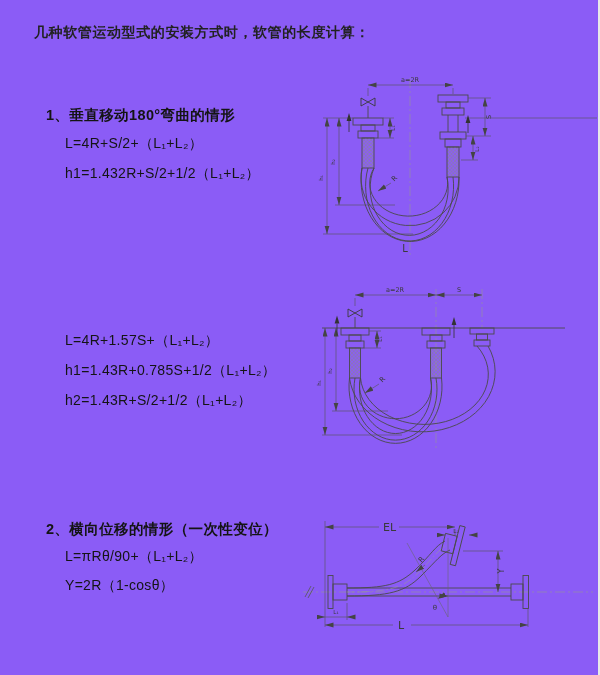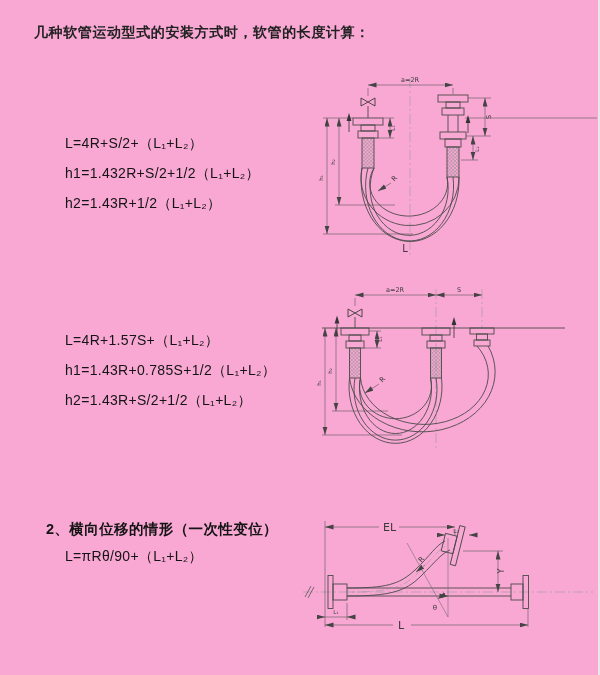--- a/index.html
+++ b/index.html
@@ -1,42 +1,43 @@
 <!DOCTYPE html>
 <html><head>
 <meta charset="utf-8">
 <style>
   html,body{margin:0;padding:0;background:#fff;}
-  #page{position:relative;width:600px;height:675px;background:#f9a8d4;overflow:hidden;
+  #page{position:relative;width:600px;height:675px;background:#8b5cf6;overflow:hidden;
         font-family:"Liberation Sans","DejaVu Sans",sans-serif;color:#1b1b1b;}
   .abs{position:absolute;white-space:nowrap;}
   .title{font-size:14px;font-weight:700;letter-spacing:0.6px;color:#222;}
   .heading{font-size:14.5px;font-weight:700;letter-spacing:0.4px;color:#141414;}
   .formula{font-size:14px;font-weight:400;letter-spacing:0.3px;color:#141414;}
   svg.diag{position:absolute;overflow:visible;}
   svg.diag text{font-family:"DejaVu Sans","Liberation Sans",sans-serif;fill:#3a3a3a;}
   .edge{position:absolute;right:0;top:0;width:2px;height:100%;background:#e8e8e8;}
 </style>
 </head>
 <body>
 
 <div id="page">
 
   <div class="abs title" style="left:34px;top:24px">几种软管运动型式的安装方式时，软管的长度计算：</div>
 
+  <div class="abs heading" style="left:46px;top:106px">1、垂直移动180°弯曲的情形</div>
   <div class="abs formula" style="left:65px;top:135px">L=4R+S/2+（L₁+L₂）</div>
   <div class="abs formula" style="left:65px;top:165px">h1=1.432R+S/2+1/2（L₁+L₂）</div>
-  <div class="abs formula" style="left:65px;top:195px">h2=1.43R+1/2（L₁+L₂）</div>
 
   <div class="abs formula" style="left:65px;top:332px">L=4R+1.57S+（L₁+L₂）</div>
   <div class="abs formula" style="left:65px;top:362px">h1=1.43R+0.785S+1/2（L₁+L₂）</div>
   <div class="abs formula" style="left:65px;top:392px">h2=1.43R+S/2+1/2（L₁+L₂）</div>
 
   <div class="abs heading" style="left:46px;top:520px">2、横向位移的情形（一次性变位）</div>
   <div class="abs formula" style="left:65px;top:548px">L=πRθ/90+（L₁+L₂）</div>
+  <div class="abs formula" style="left:65px;top:577px">Y=2R（1-cosθ）</div>
 
   <svg class="diag" style="left:315px;top:70px" width="285" height="195" viewBox="0 0 285 195">
     <defs>
       <pattern id="bp1" width="3.5" height="3.5" patternUnits="userSpaceOnUse">
         <path d="M0,3.5 L3.5,0 M0,0 L3.5,3.5" stroke="#8a8a8a" stroke-width="0.5"></path>
       </pattern>
       <marker id="m1" markerWidth="9" markerHeight="6" refX="8.5" refY="2.5" orient="auto-start-reverse" markerUnits="userSpaceOnUse">
         <path d="M0,0 L8.5,2.5 L0,5 Z" fill="#444"></path>
       </marker>
     </defs>

